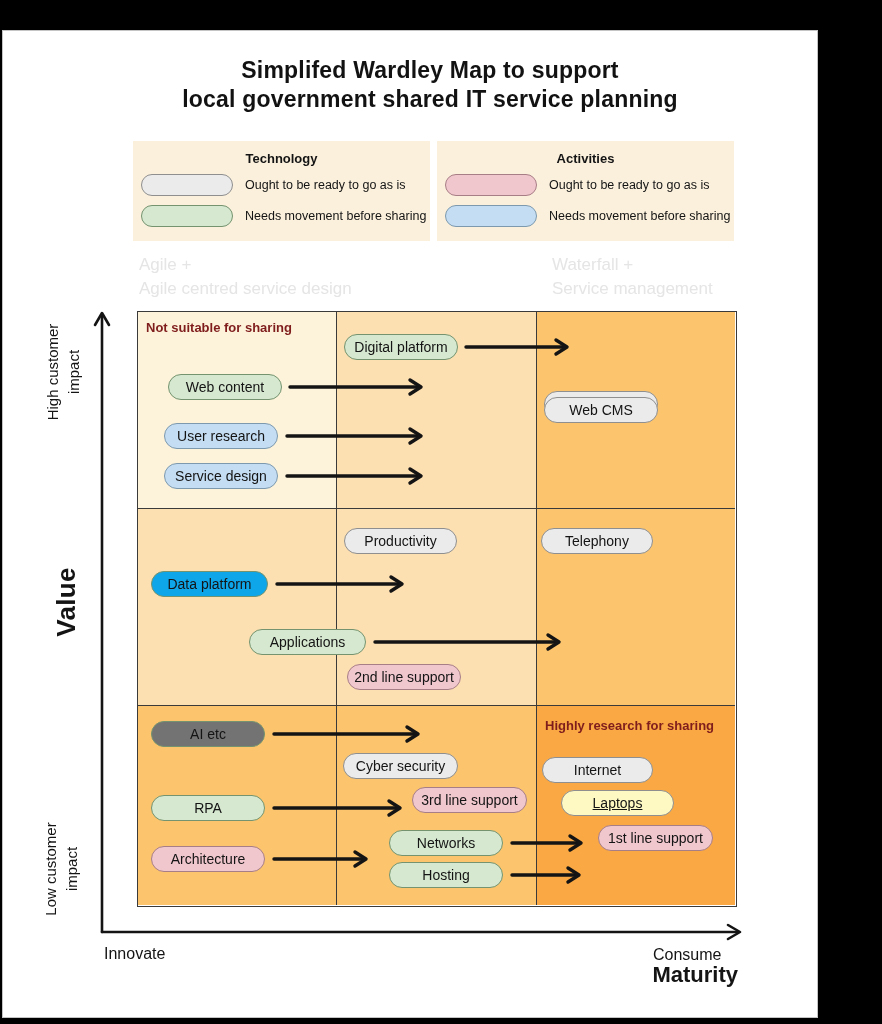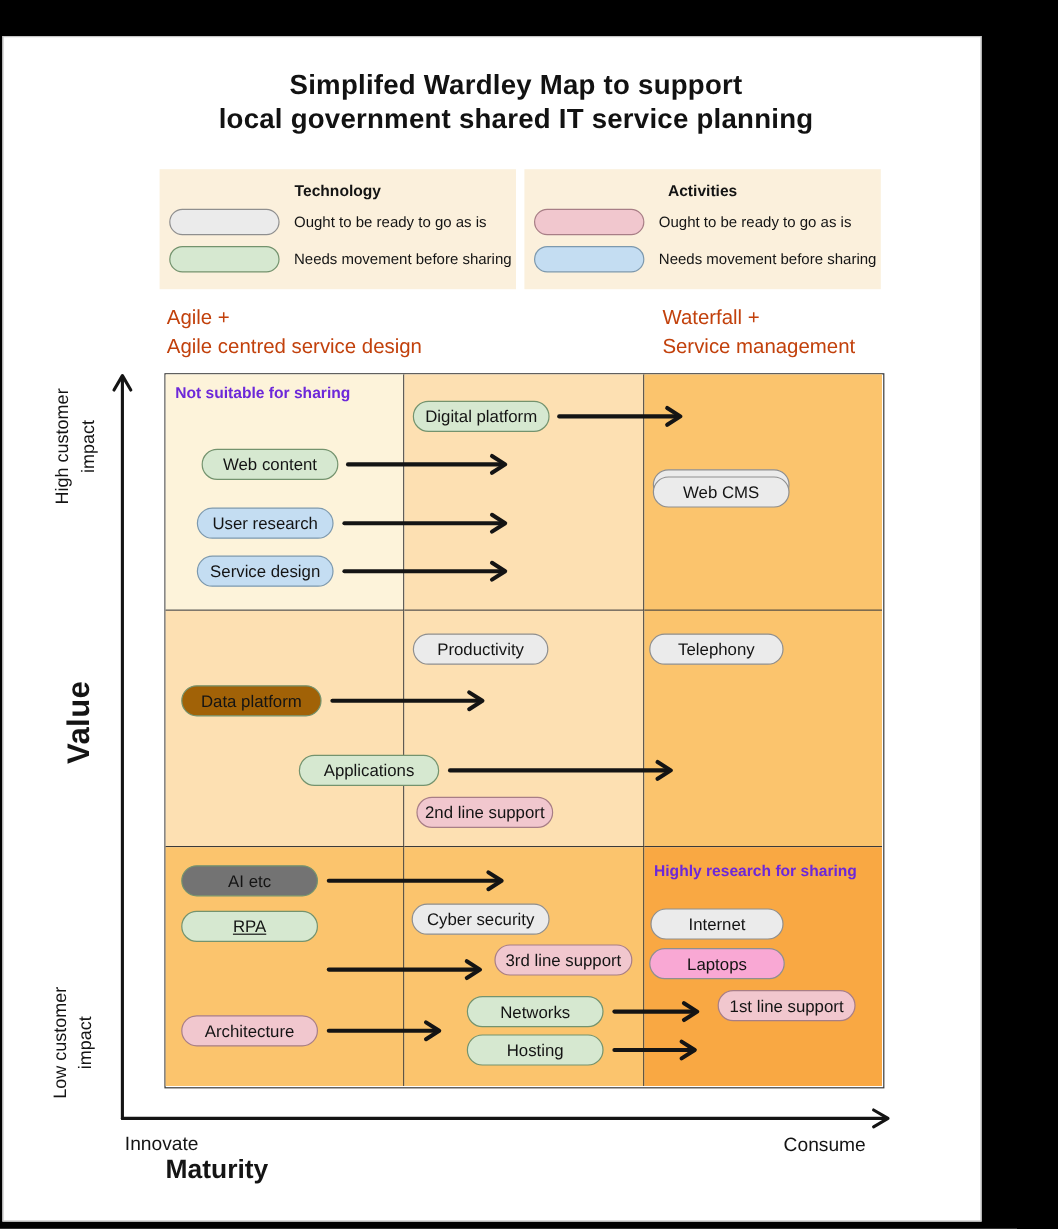--- a/index.html
+++ b/index.html
@@ -27,50 +27,50 @@
   .legend-row{position:absolute;left:8px;height:22px;}
   .legend-swatch{
     position:absolute;left:0;top:0;width:92px;height:22px;border-radius:11px;
     border:1px solid #888;box-sizing:border-box;
   }
   .legend-label{
     position:absolute;left:104px;top:0;width:190px;height:22px;
     font-size:12.5px;line-height:22px;white-space:nowrap;
   }
   .quad-header{
-    position:absolute;font-size:17px;line-height:24px;color:#c2410c;white-space:nowrap;
+    position:absolute;font-size:17px;line-height:24px;color:#e5e5e5;white-space:nowrap;
   }
   .grid{
     position:absolute;left:137px;top:311px;width:600px;height:596px;
     display:grid;grid-template-columns:199px 200px 198px;grid-template-rows:197px 197px 199px;
     border:1.5px solid #3a3a3a;box-sizing:border-box;
   }
   .gcell{box-sizing:border-box;position:relative;}
   .gcell.bR{border-right:1.5px solid #3a3a3a;}
   .gcell.bB{border-bottom:1.5px solid #3a3a3a;}
   .cell-note{
     position:absolute;font-weight:bold;font-size:13px;line-height:16px;
-    white-space:nowrap;color:#6d28d9;
+    white-space:nowrap;color:#7f1d1d;
   }
   .note-tl{left:8px;top:8px;}
   .note-br{left:8px;top:12px;}
   .pill{
     position:absolute;height:26px;border-radius:14px;border:1.5px solid #888;
     box-sizing:border-box;display:flex;align-items:center;justify-content:center;
     font-size:14px;white-space:nowrap;color:#141414;padding:0 6px;
   }
   .rot-label{
     position:absolute;transform:translate(-50%,-50%) rotate(-90deg);
     text-align:center;white-space:nowrap;
   }
   .axis-two-line{font-size:15px;line-height:21px;white-space:pre-line;}
   .value-title{font-size:26px;font-weight:bold;letter-spacing:0.3px;}
   .x-end-label{position:absolute;font-size:16px;white-space:nowrap;}
   .x-title{
-    position:absolute;left:138px;top:962px;width:600px;text-align:left;
+    position:absolute;left:138px;top:962px;width:600px;text-align:right;
     font-size:22px;font-weight:bold;
   }
   svg.overlay{position:absolute;left:0;top:0;pointer-events:none;}
 </style>
 </head>
 <body>
 
 <div class="canvas">
   <div class="page"></div>
 
@@ -163,29 +163,29 @@
 
   <div id="nodes-layer">
       <div class="pill" style="left: 344px; top: 334px; width: 114px; background: rgb(214, 232, 208); border-color: rgb(116, 147, 110); text-align: right;">Digital platform</div>
       <div class="pill" style="left: 168px; top: 374px; width: 114px; background: rgb(214, 232, 208); border-color: rgb(116, 147, 110);">Web content</div>
       <div class="pill" style="left: 164px; top: 423px; width: 114px; background: rgb(196, 221, 242); border-color: rgb(125, 153, 174);">User research</div>
       <div class="pill" style="left: 164px; top: 463px; width: 114px; background: rgb(196, 221, 242); border-color: rgb(125, 153, 174);">Service design</div>
       <div class="pill" style="left: 544px; top: 363px; width: 114px; background: rgb(235, 235, 235); border-color: rgb(143, 143, 143); margin-top: 28px;">Contact centre</div>
       <div class="pill" style="left: 544px; top: 397px; width: 114px; background: rgb(235, 235, 235); border-color: rgb(143, 143, 143);">Web CMS</div>
       <div class="pill" style="left: 344px; top: 528px; width: 113px; background: rgb(235, 235, 235); border-color: rgb(143, 143, 143);">Productivity</div>
       <div class="pill" style="left: 541px; top: 528px; width: 112px; background: rgb(235, 235, 235); border-color: rgb(143, 143, 143);">Telephony</div>
-      <div class="pill" style="left: 151px; top: 571px; width: 117px; background: #a16207; border-color: rgb(116, 147, 110);">Data platform</div>
+      <div class="pill" style="left: 151px; top: 571px; width: 117px; background: #0ea5e9; border-color: rgb(116, 147, 110);">Data platform</div>
       <div class="pill" style="left: 249px; top: 629px; width: 117px; background: rgb(214, 232, 208); border-color: rgb(116, 147, 110);">Applications</div>
       <div class="pill" style="left: 347px; top: 664px; width: 114px; background: rgb(241, 199, 206); border-color: rgb(168, 126, 134);">2nd line support</div>
       <div class="pill" style="left: 151px; top: 721px; width: 114px; background: #737373; border-color: rgb(116, 147, 110);">AI etc</div>
       <div class="pill" style="left: 343px; top: 753px; width: 115px; background: rgb(235, 235, 235); border-color: rgb(143, 143, 143);">Cyber security</div>
       <div class="pill" style="left: 412px; top: 787px; width: 115px; background: rgb(241, 199, 206); border-color: rgb(168, 126, 134);">3rd line support</div>
-      <div class="pill" style="left: 151px; top: 759px; width: 114px; background: rgb(214, 232, 208); border-color: rgb(116, 147, 110); text-decoration: underline;">RPA</div>
+      <div class="pill" style="left: 151px; top: 795px; width: 114px; background: rgb(214, 232, 208); border-color: rgb(116, 147, 110);">RPA</div>
       <div class="pill" style="left: 542px; top: 757px; width: 111px; background: rgb(235, 235, 235); border-color: rgb(143, 143, 143);">Internet</div>
-      <div class="pill" style="left: 541px; top: 790px; width: 113px; background: #f9a8d4; border-color: rgb(143, 143, 143);">Laptops</div>
+      <div class="pill" style="left: 561px; top: 790px; width: 113px; background: #fef9c3; border-color: rgb(143, 143, 143); text-decoration: underline;">Laptops</div>
       <div class="pill" style="left: 389px; top: 830px; width: 114px; background: rgb(214, 232, 208); border-color: rgb(116, 147, 110);">Networks</div>
       <div class="pill" style="left: 151px; top: 846px; width: 114px; background: rgb(241, 199, 206); border-color: rgb(168, 126, 134);">Architecture</div>
       <div class="pill" style="left: 598px; top: 825px; width: 115px; background: rgb(241, 199, 206); border-color: rgb(168, 126, 134);">1st line support</div>
       <div class="pill" style="left: 389px; top: 862px; width: 114px; background: rgb(214, 232, 208); border-color: rgb(116, 147, 110);">Hosting</div>
     </div>
 
   <div class="rot-label axis-two-line" style="left:63px;top:372px;">High customer
 impact</div>
   <div class="rot-label value-title" style="left:66px;top:602px;">Value</div>
   <div class="rot-label axis-two-line" style="left:61px;top:869px;">Low customer

